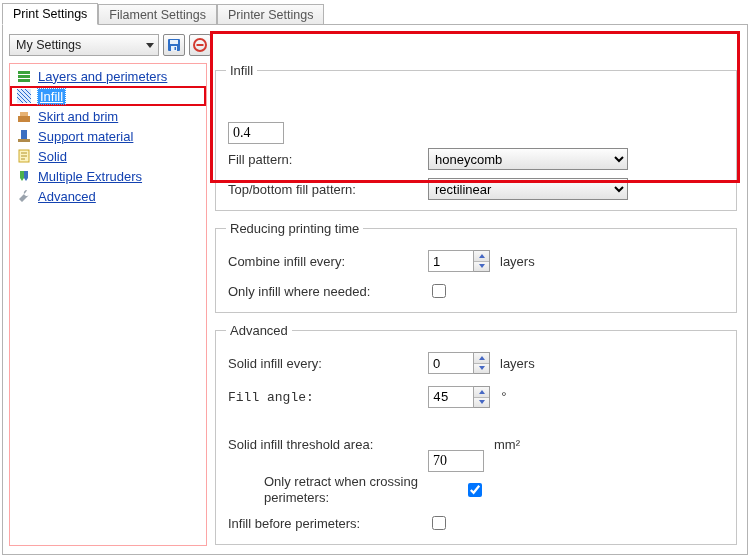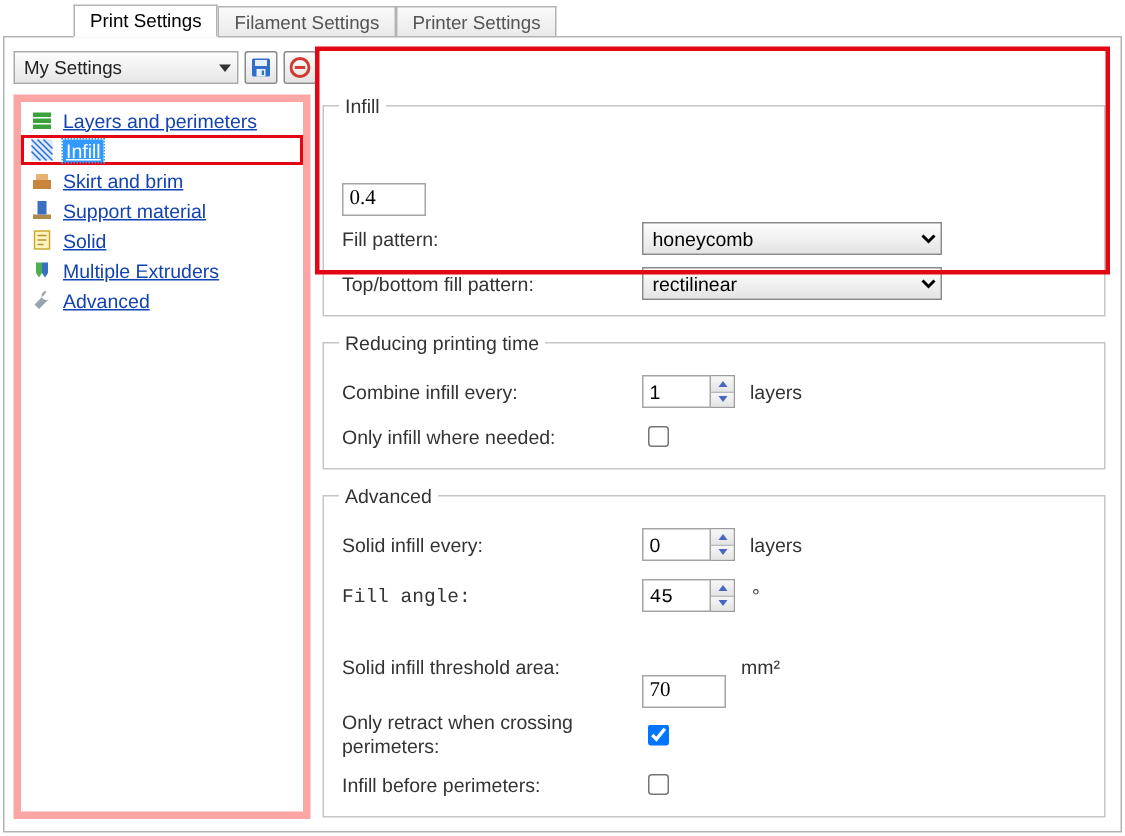--- a/index.html
+++ b/index.html
@@ -36,21 +36,20 @@
     color: #555;
     position: relative;
     top: 1px;
     cursor: default;
   }
   .tab.active {
     background: #fff;
     color: #000;
     border-bottom: 1px solid #fff;
     z-index: 3;
-    margin-left: 47px;
   }
   .pane {
     position: absolute;
     left: 2px; right: 2px; top: 24px; bottom: 2px;
     border: 1px solid #b3b3b3;
     background: #fff;
     z-index: 1;
     padding: 6px;
   }
   
@@ -91,21 +90,21 @@
   }
   .square-btn.del { color:#c0392b; }
   .square-btn svg { display:block; }
   
   .cols {
     display: flex;
     height: calc(100% - 34px);
   }
   .sidebar {
     width: 198px;
-    border: 5px solid #fca5a5;
+    border: 1px solid #fca5a5;
     padding: 2px 0;
     overflow: hidden;
   }
   .sb-item {
     display:flex;
     align-items:center;
     padding: 2px 6px;
     gap: 6px;
     height: 20px;
     cursor: default;
@@ -419,21 +418,21 @@
               <span class="unit">°</span>
             </div>
           </div>
           <div class="row" style="min-height:38px;">
             <div class="lbl">Solid infill threshold area:</div>
             <div class="ctrl">
               <input type="text" class="num" value="70" style="">
               <span class="unit">mm²</span>
             </div>
           </div>
-          <div class="row" style="min-height:36px;">
+          <div class="row" style="min-height:36px;margin-left:36px;">
             <div class="lbl two-line">Only retract when crossing perimeters:</div>
             <div class="ctrl">
               <input type="checkbox" class="cb" checked="" style="">
             </div>
           </div>
           <div class="row">
             <div class="lbl">Infill before perimeters:</div>
             <div class="ctrl">
               <input type="checkbox" class="cb" style="">
             </div>

